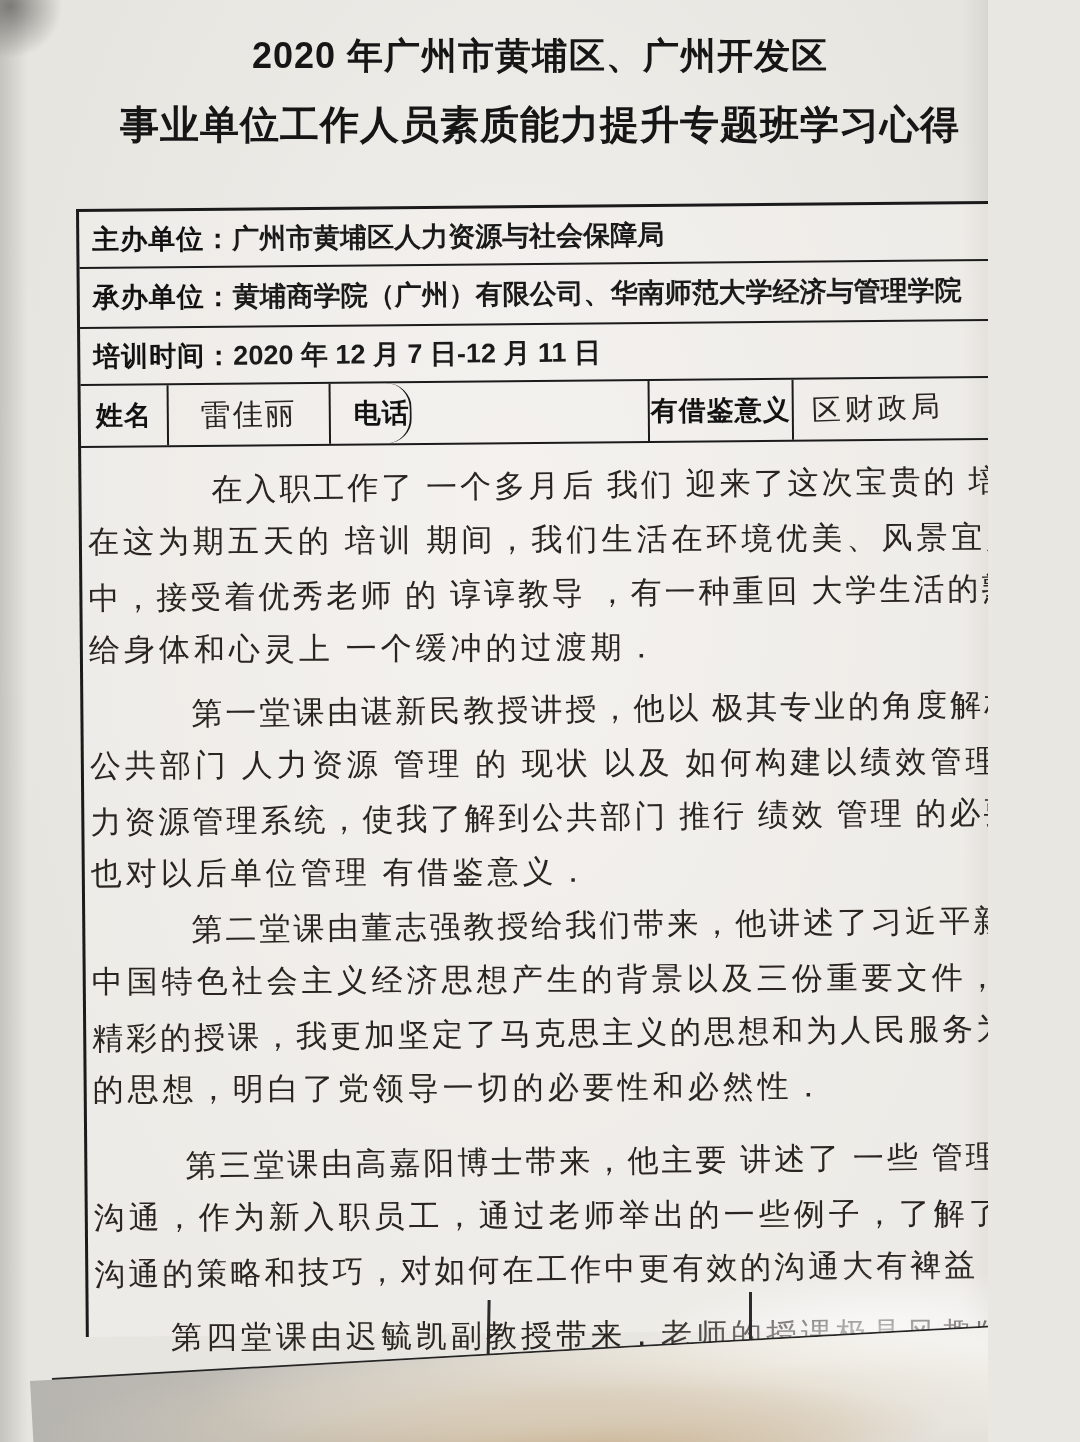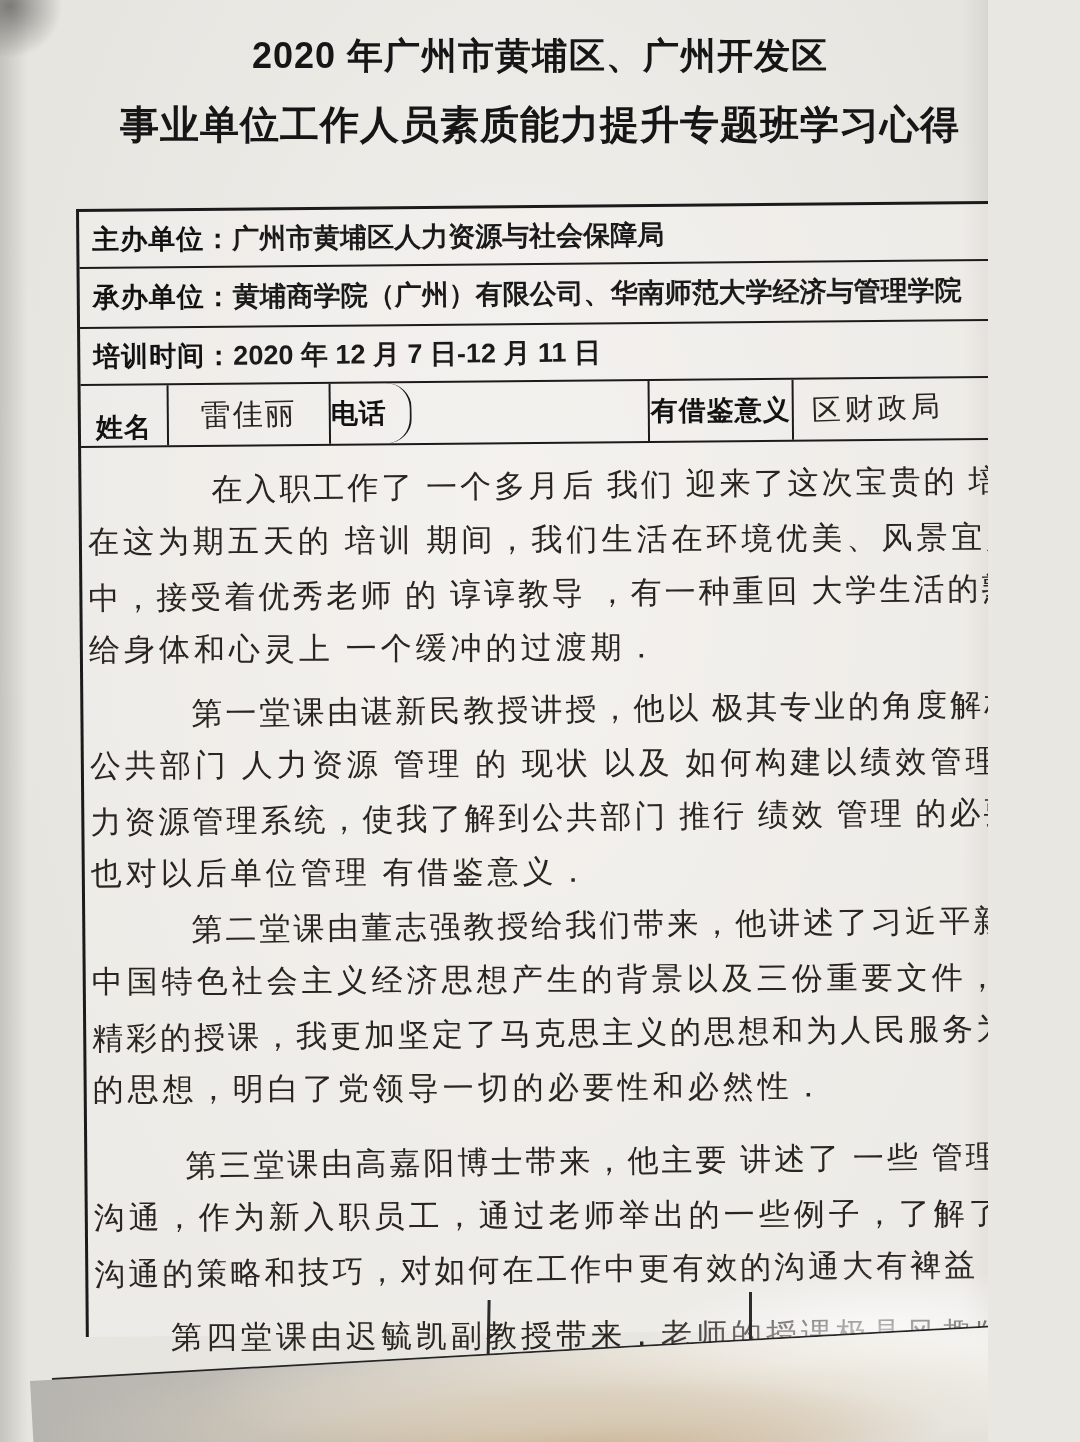--- a/index.html
+++ b/index.html
@@ -32,23 +32,23 @@
     background:rgba(248,247,244,.35);
     box-sizing:border-box;
   }
   .t-row{display:flex;align-items:center;border-bottom:2.5px solid #1b1b1b;box-sizing:border-box;}
   .r1{height:57px;} .r2{height:60px;} .r3{height:57px;} .r4{height:62px;}
   .lbl{font-weight:700;font-size:27px;color:#121212;letter-spacing:1px;white-space:nowrap;}
   .val{font-weight:700;font-size:27px;color:#1a1a1a;white-space:nowrap;}
   .pad{padding-left:13px;}
   .cell{display:flex;align-items:center;height:100%;box-sizing:border-box;}
   .cdiv{border-right:2.5px solid #1b1b1b;}
-  .c-name-l{width:88px;justify-content:center;align-items:flex-end;}
+  .c-name-l{width:88px;justify-content:center;}
   .c-name-v{width:162px;justify-content:center;}
-  .c-phone-l{width:81px;justify-content:flex-start;border-radius:25px;}
+  .c-phone-l{width:81px;justify-content:flex-end;border-radius:25px;}
   .c-phone-v{width:238px;}
   .c-unit-l{width:144px;justify-content:center;}
   .c-unit-v{flex:1;padding-left:18px;}
   
   .hand{
     font-family:cursive;
     color:#2a2521;
   }
   .hand-name{font-size:30px;letter-spacing:2px;transform:rotate(-1deg);}
   .hand-unit{font-size:29px;letter-spacing:4px;transform:rotate(-1.5deg);}

